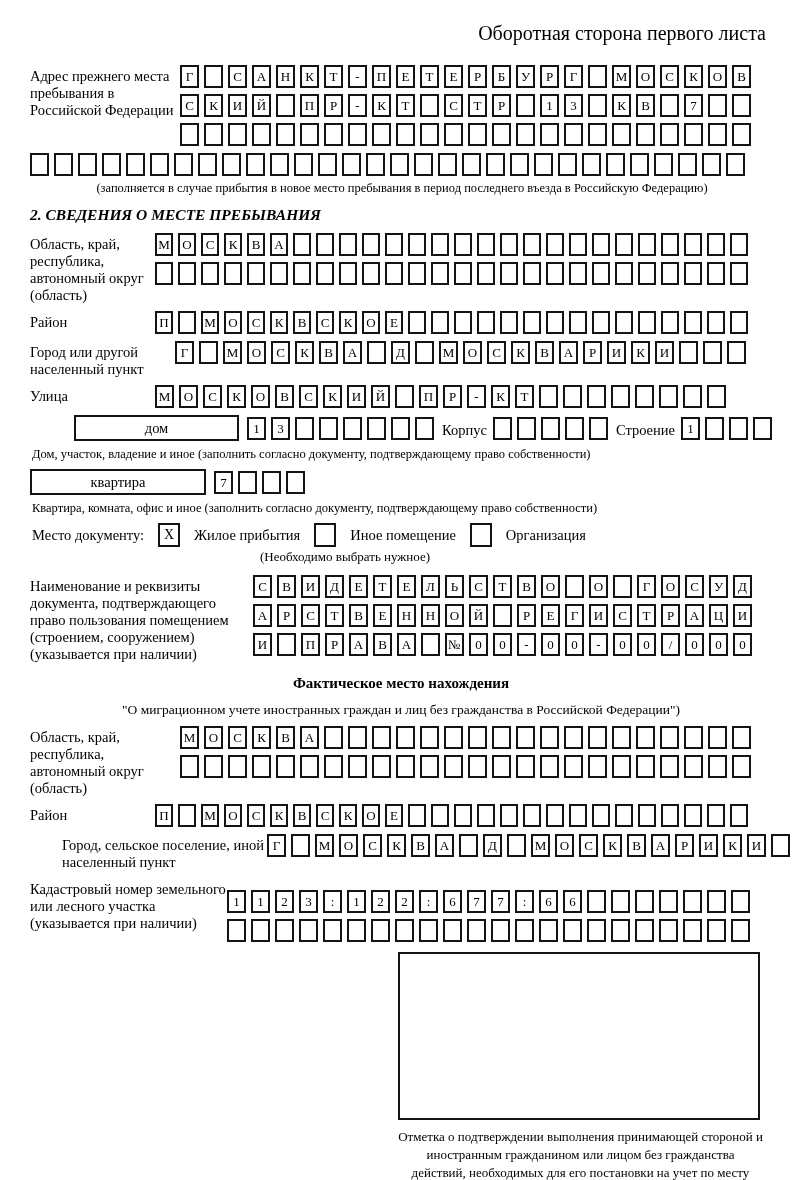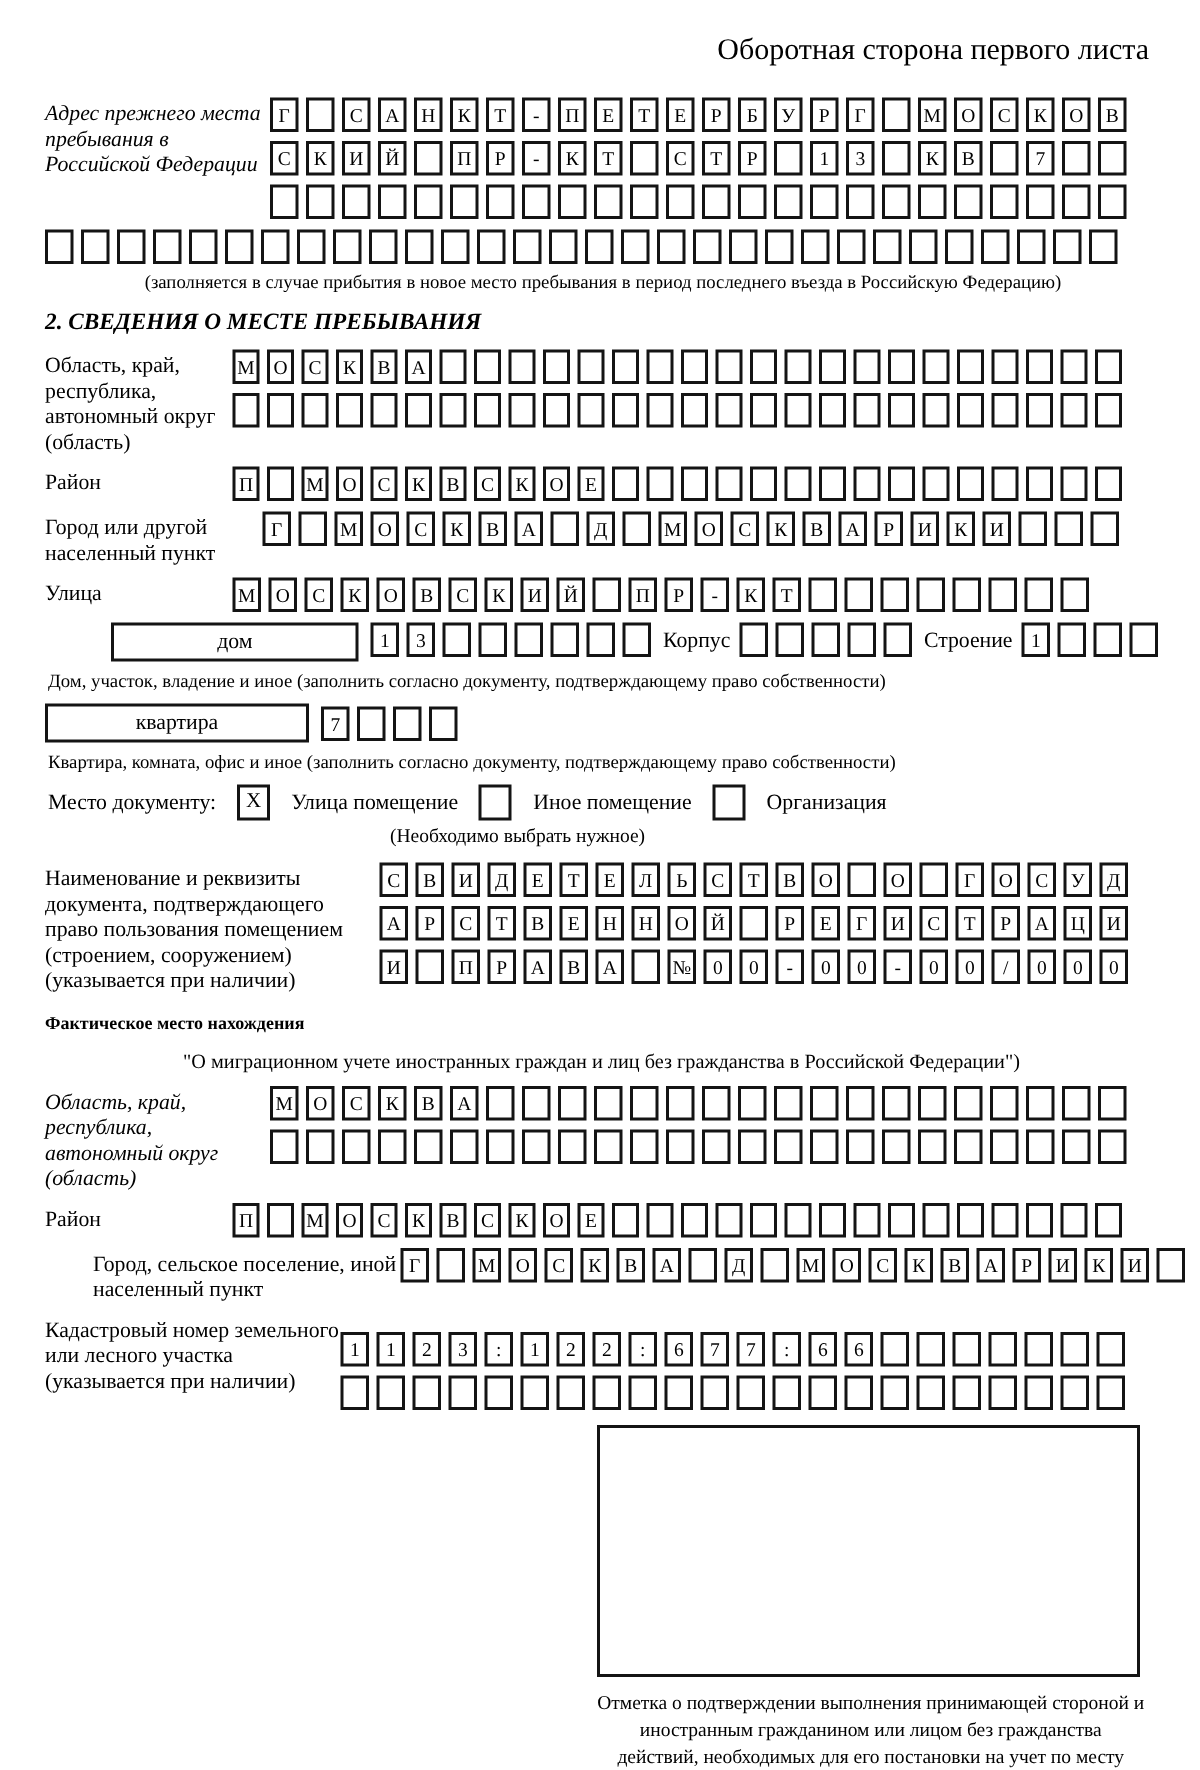--- a/index.html
+++ b/index.html
@@ -1,40 +1,40 @@
 <!DOCTYPE html>
 <html><head>
 <meta charset="utf-8">
 <style>
   html,body{margin:0;padding:0;background:#fff;}
   body{width:800px;height:1180px;color:#000;font-family:"Liberation Serif",serif;}
   .page{padding:14px 28px 0 30px;box-sizing:border-box;width:800px;}
   .hdr-note{text-align:right;font-size:20px;margin:8px 6px 20px 0;}
   .frow{display:flex;align-items:flex-start;margin-bottom:7px;}
   .lbl{font-size:14.5px;line-height:17px;padding-top:3px;}
-  .w150{flex:0 0 150px;font-style:italic;}
+  .w150{flex:0 0 150px;}
   .w125{flex:0 0 125px;}
   .w145{flex:0 0 145px;}
   .w223{flex:0 0 223px;}
   .w205{flex:0 0 205px;margin-left:32px;}
   .w197{flex:0 0 197px;}
   .stack{display:flex;flex-direction:column;row-gap:6px;}
   .boxes{display:flex;column-gap:5px;}
   .cell{flex:0 0 19px;width:19px;height:23px;border:2px solid #141414;box-sizing:border-box;
         display:flex;align-items:center;justify-content:center;font-size:13px;line-height:1;}
   .n26 .cell{flex-basis:18px;width:18px;}
   .longbox{border:2px solid #141414;height:26px;box-sizing:border-box;display:flex;align-items:center;
            justify-content:center;font-size:14.5px;}
   .dom-long{width:168px;}
   .kv-long{width:176px;}
   .inline-lbl{font-size:14.5px;padding:4px 6px 0 8px;white-space:nowrap;}
   .caption{font-size:12.5px;margin:-1px 0 7px 2px;}
   .center{text-align:center;}
   .h2{font-weight:bold;text-align:left;font-size:15.5px;margin:10px 0 9px 0;font-style:italic;}
-  .h3{font-weight:bold;text-align:left;font-size:12px;margin:12px 0 10px 0;}
+  .h3{font-weight:bold;text-align:center;font-size:15px;margin:12px 0 10px 0;}
   .note{font-size:13.5px;text-align:center;margin:0 0 4px 0;}
   .mesto-row{display:flex;align-items:center;column-gap:14px;margin:6px 0 2px 2px;font-size:14.5px;}
   .cb{width:22px;height:24px;border:2px solid #141414;box-sizing:border-box;display:flex;
       align-items:center;justify-content:center;font-size:14px;}
   .mesto-note{font-size:13px;margin:0 0 10px 230px;}
   .stamp-wrap{margin:10px 0 0 368px;width:365px;}
   .stamp-box{width:362px;height:168px;border:2px solid #141414;box-sizing:border-box;}
   .stamp-caption{font-size:13px;line-height:18px;text-align:center;margin-top:8px;}
 </style>
 </head>
@@ -310,21 +310,21 @@
         <span class="cell"></span>
         <span class="cell"></span>
         <span class="cell"></span>
         <span class="cell"></span>
         <span class="cell"></span>
         <span class="cell"></span>
         <span class="cell"></span>
       </div>
   </div>
 
-  <div class="frow" style="padding-left:44px;">
+  <div class="frow" style="align-items:center;padding-left:44px;">
     <div class="longbox dom-long">дом</div>
     <div class="boxes" style="margin-left:8px;">
         <span class="cell">1</span>
         <span class="cell">3</span>
         <span class="cell"></span>
         <span class="cell"></span>
         <span class="cell"></span>
         <span class="cell"></span>
         <span class="cell"></span>
         <span class="cell"></span>
@@ -354,21 +354,21 @@
         <span class="cell"></span>
         <span class="cell"></span>
         <span class="cell"></span>
       </div>
   </div>
   <div class="caption">Квартира, комната, офис и иное (заполнить согласно документу, подтверждающему право собственности)</div>
 
   <div class="mesto-row">
     <span>Место документу:</span>
     <span class="cb">X</span>
-    <span>Улица помещение</span>
+    <span>Жилое прибытия</span>
     <span class="cb"></span>
     <span>Иное помещение</span>
     <span class="cb"></span>
     <span>Организация</span>
   </div>
   <div class="mesto-note">(Необходимо выбрать нужное)</div>
 
   <div class="frow">
     <div class="lbl w223">Наименование и реквизиты документа, подтверждающего право пользования помещением (строением, сооружением) (указывается при наличии)</div>
     <div class="stack">

